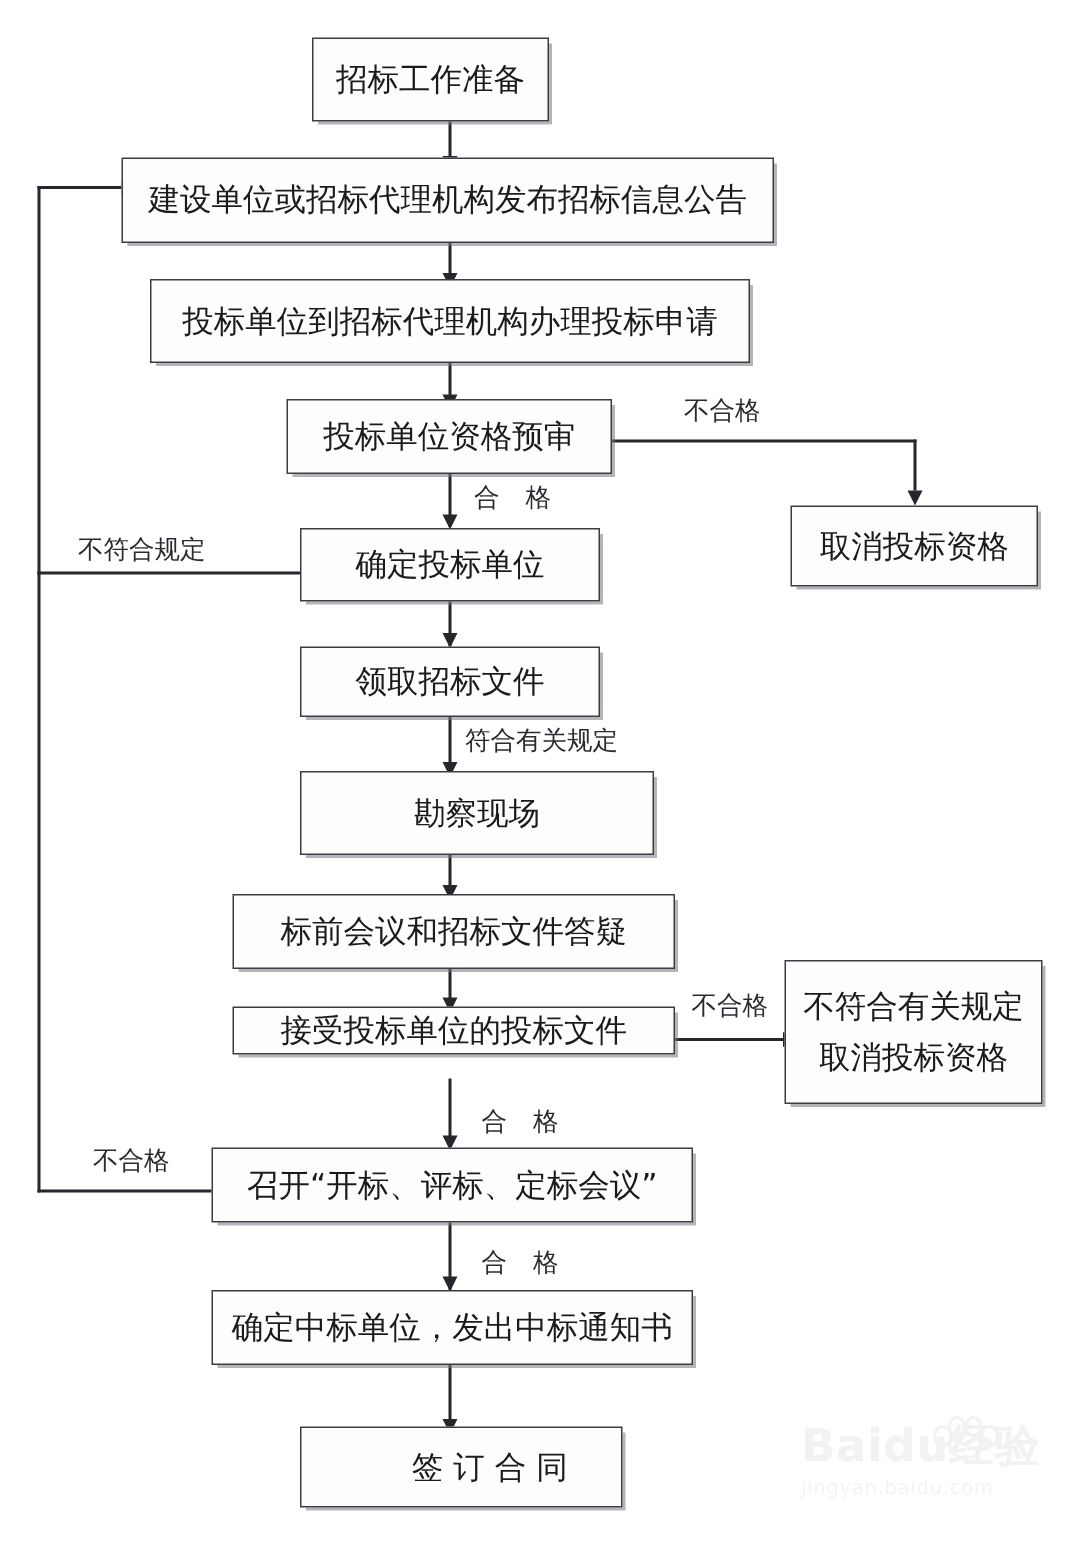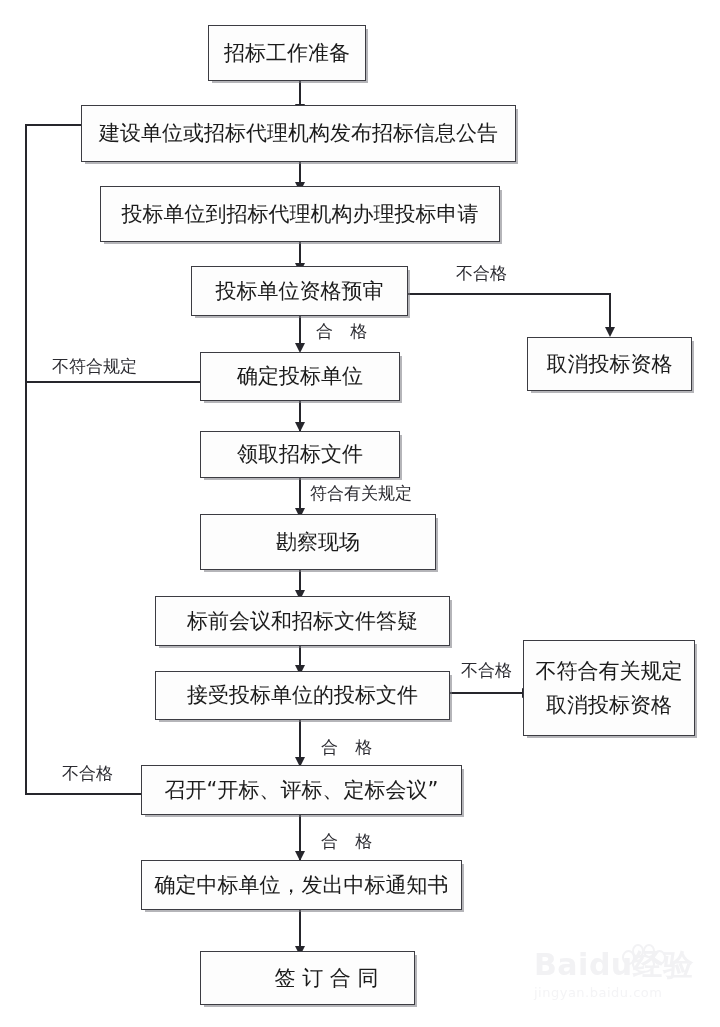--- a/index.html
+++ b/index.html
@@ -190,21 +190,21 @@
   </div>
 
   <div class="node" style="left:200px; top:514px; width:236px; height:56px; font-size:21px;">
     <span class="line1">勘察现场</span>
   </div>
 
   <div class="node" style="left:155px; top:596px; width:295px; height:50px; font-size:21px;">
     <span class="line1">标前会议和招标文件答疑</span>
   </div>
 
-  <div class="node" style="left:155px; top:671px; width:295px; height:49px; font-size:21px;">
+  <div class="node" style="left:155px; top:671px; width:295px; height:32px; font-size:21px;">
     <span class="line1">接受投标单位的投标文件</span>
   </div>
 
   <div class="node two-line" style="left:523px; top:640px; width:172px; height:96px; font-size:21px;">
     <span class="line1">不符合有关规定</span>
     <span class="line2">取消投标资格</span>
   </div>
 
   <div class="node" style="left:141px; top:765px; width:321px; height:50px; font-size:21px;">
     <span class="line1">召开“开标、评标、定标会议”</span>

